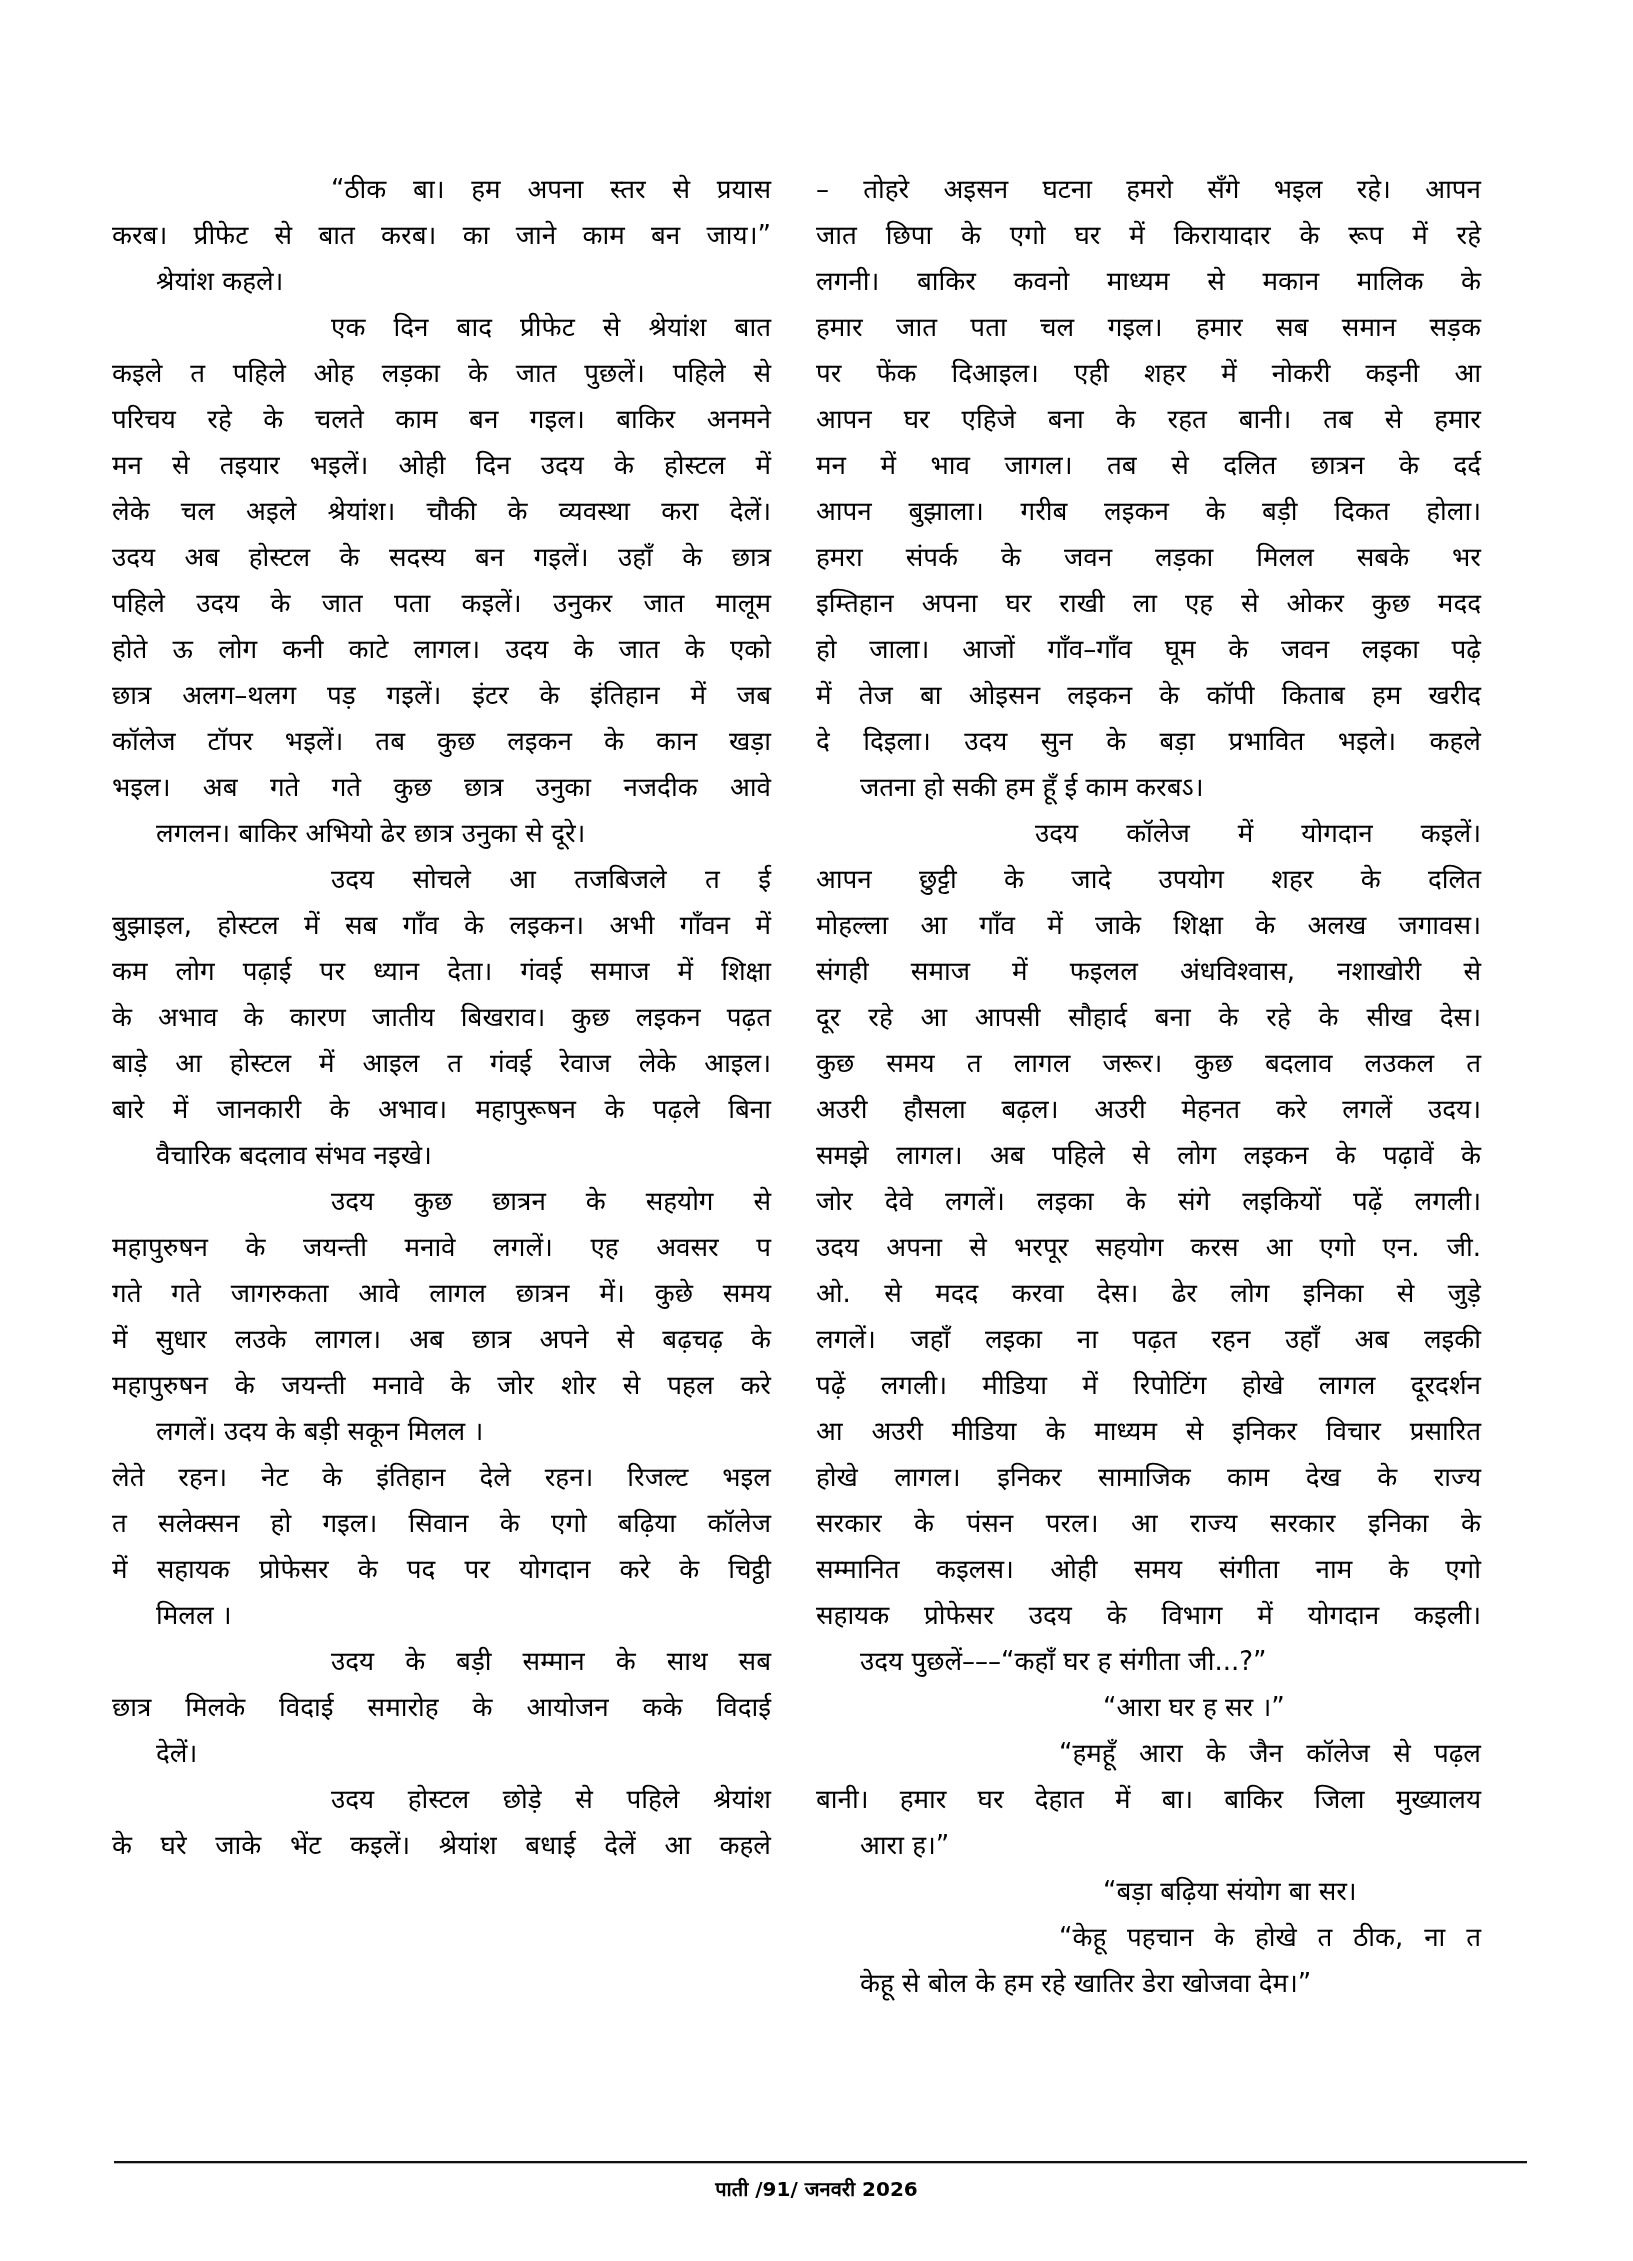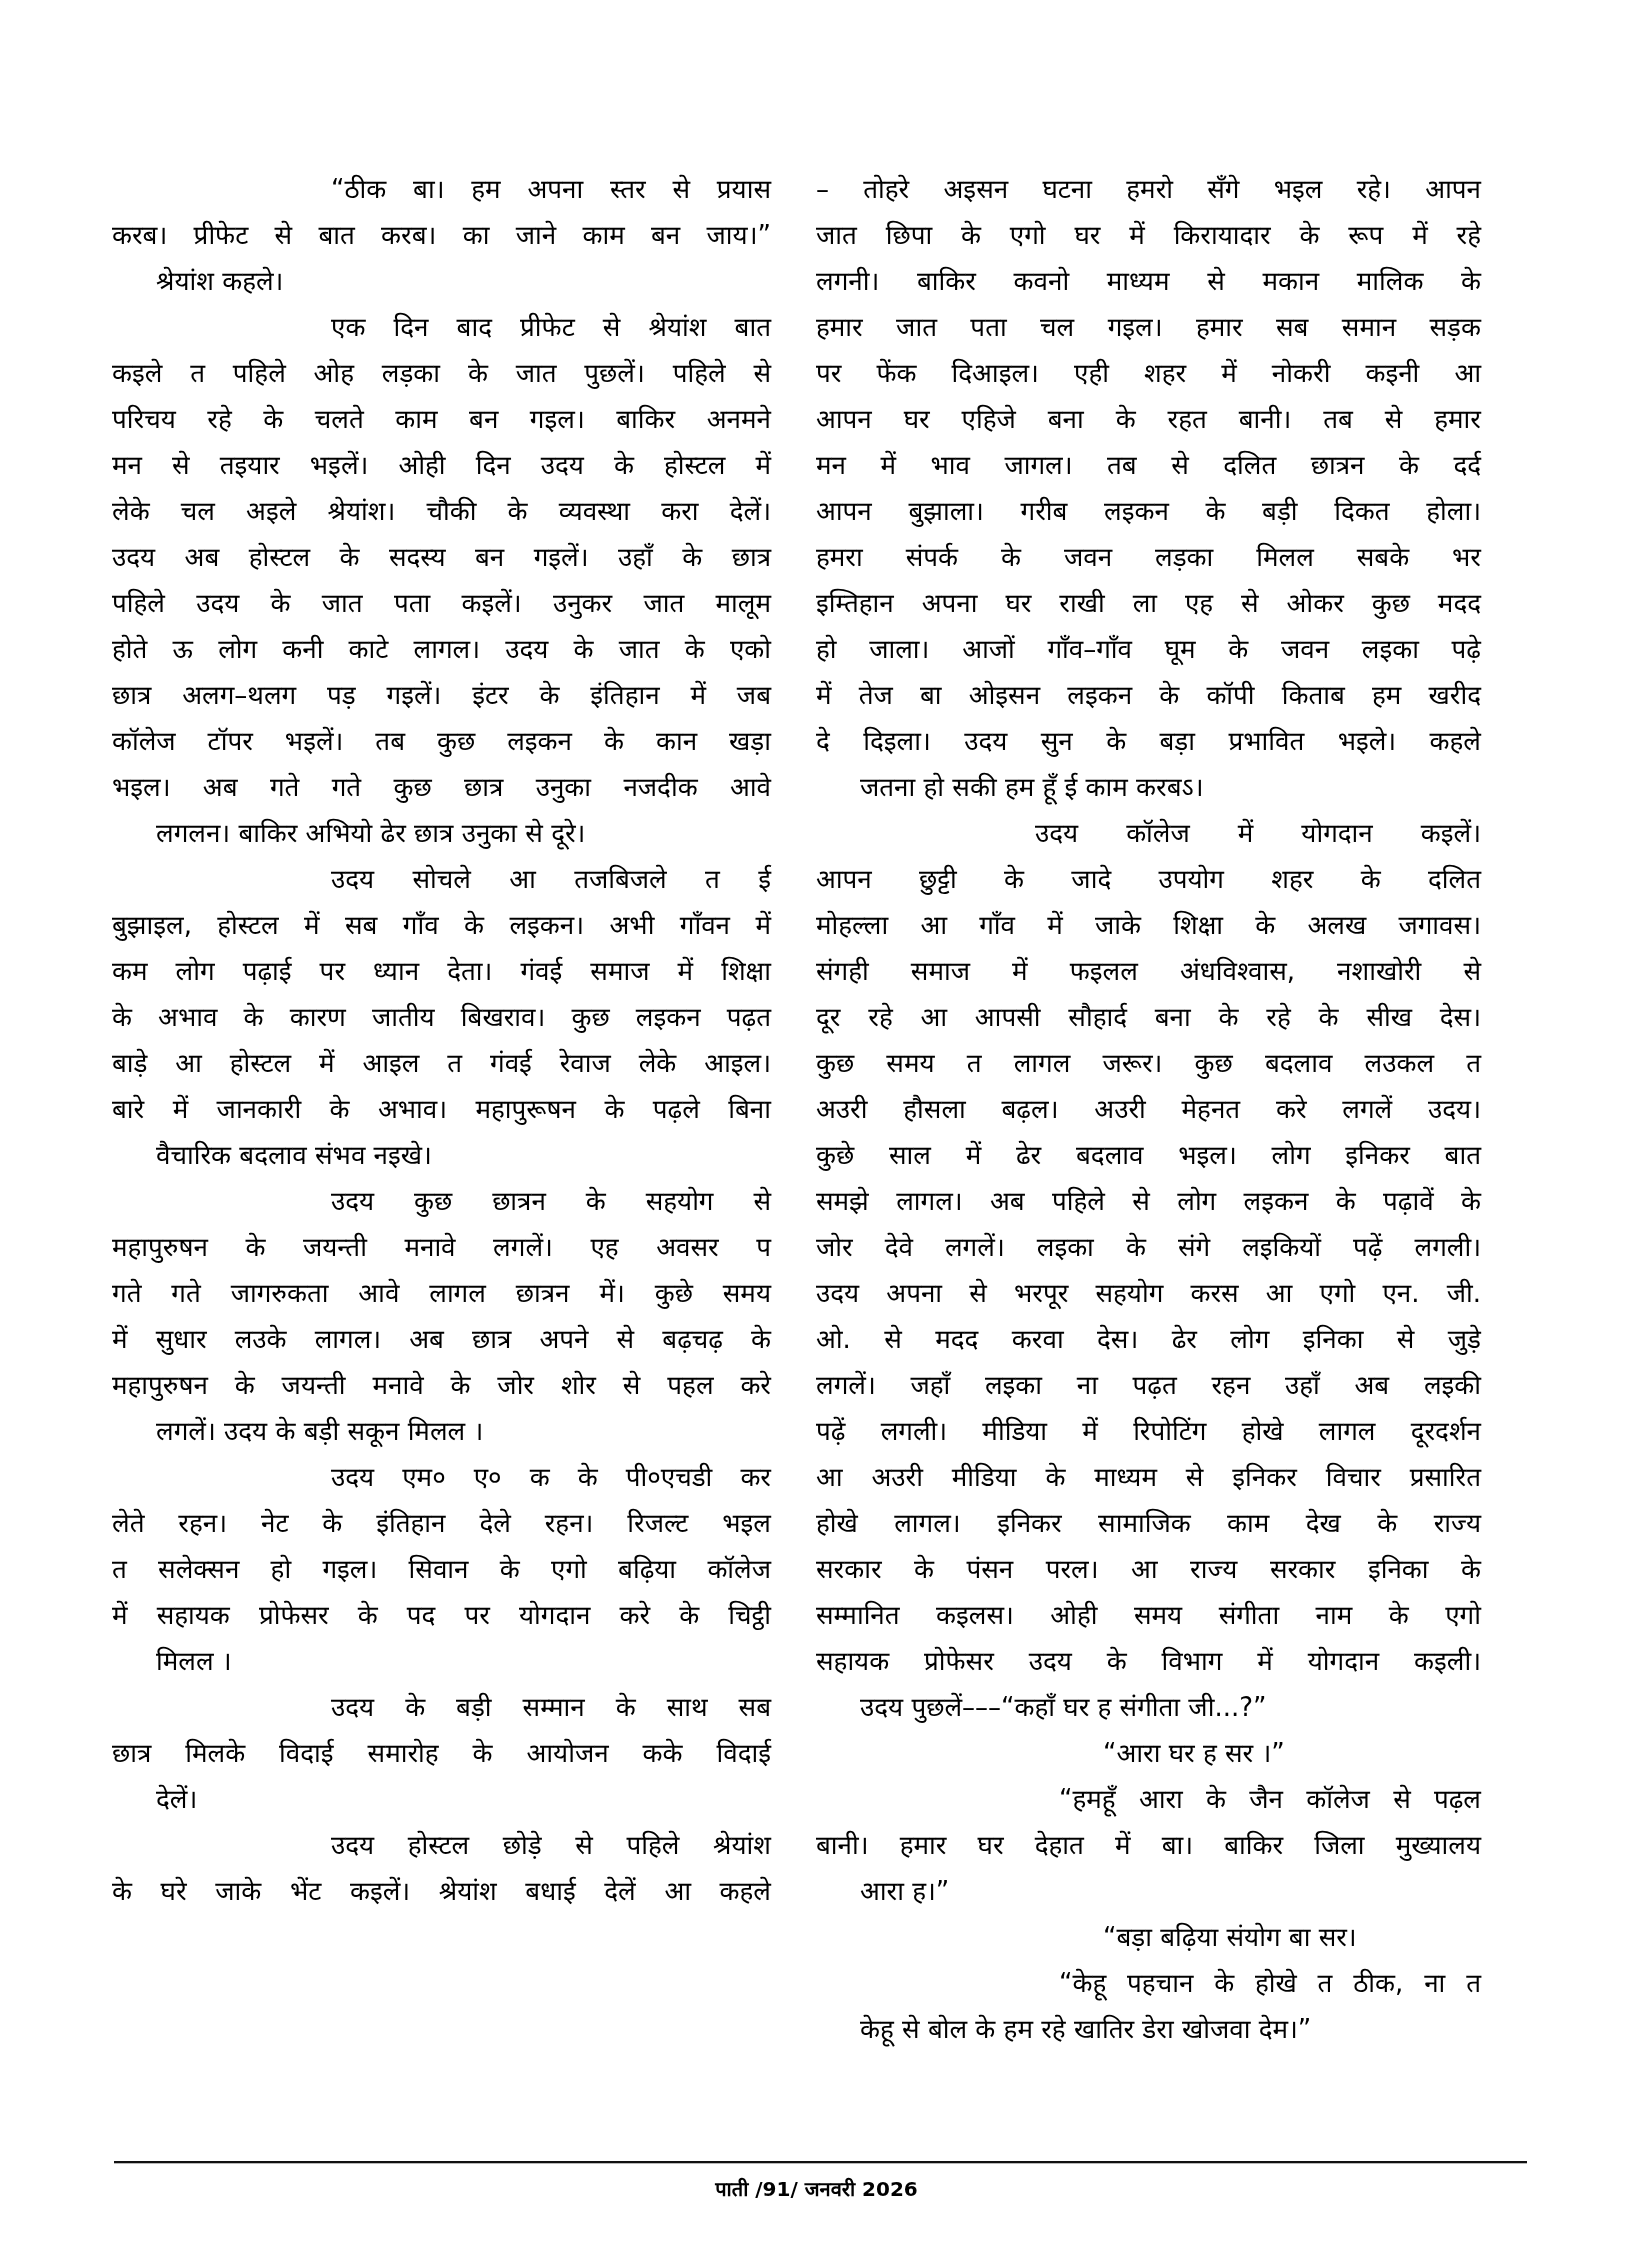--- a/index.html
+++ b/index.html
@@ -51,21 +51,20 @@
       <div class="line">के अभाव के कारण जातीय बिखराव। कुछ लइकन पढ़त</div>
       <div class="line">बाड़े आ होस्टल में आइल त गंवई रेवाज लेके आइल।</div>
       <div class="line">बारे में जानकारी के अभाव। महापुरूषन के पढ़ले बिना</div>
       <div class="line last">वैचारिक बदलाव संभव नइखे।</div>
       <div class="line indent">उदय कुछ छात्रन के सहयोग से</div>
       <div class="line">महापुरुषन के जयन्ती मनावे लगलें। एह अवसर प</div>
       <div class="line">गते गते जागरुकता आवे लागल छात्रन में। कुछे समय</div>
       <div class="line">में सुधार लउके लागल। अब छात्र अपने से बढ़चढ़ के</div>
       <div class="line">महापुरुषन के जयन्ती मनावे के जोर शोर से पहल करे</div>
       <div class="line last">लगलें। उदय के बड़ी सकून मिलल ।</div>
-      <div class="line indent">उदय एम० ए० क के पी०एचडी कर</div>
       <div class="line">लेते रहन। नेट के इंतिहान देले रहन। रिजल्ट भइल</div>
       <div class="line">त सलेक्सन हो गइल। सिवान के एगो बढ़िया कॉलेज</div>
       <div class="line">में सहायक प्रोफेसर के पद पर योगदान करे के चिट्ठी</div>
       <div class="line last">मिलल ।</div>
       <div class="line indent">उदय के बड़ी सम्मान के साथ सब</div>
       <div class="line">छात्र मिलके विदाई समारोह के आयोजन कके विदाई</div>
       <div class="line last">देलें।</div>
       <div class="line indent">उदय होस्टल छोड़े से पहिले श्रेयांश</div>
       <div class="line">के घरे जाके भेंट कइलें। श्रेयांश बधाई देलें आ कहले</div>
     </div>
@@ -84,21 +83,20 @@
       <div class="line">में तेज बा ओइसन लइकन के कॉपी किताब हम खरीद</div>
       <div class="line">दे दिइला। उदय सुन के बड़ा प्रभावित भइले। कहले</div>
       <div class="line last">जतना हो सकी हम हूँ ई काम करबऽ।</div>
       <div class="line indent">उदय कॉलेज में योगदान कइलें।</div>
       <div class="line">आपन छुट्टी के जादे उपयोग शहर के दलित</div>
       <div class="line">मोहल्ला आ गाँव में जाके शिक्षा के अलख जगावस।</div>
       <div class="line">संगही समाज में फइलल अंधविश्वास, नशाखोरी से</div>
       <div class="line">दूर रहे आ आपसी सौहार्द बना के रहे के सीख देस।</div>
       <div class="line">कुछ समय त लागल जरूर। कुछ बदलाव लउकल त</div>
       <div class="line">अउरी हौसला बढ़ल। अउरी मेहनत करे लगलें उदय।</div>
-      <div class="line">कुछे साल में ढेर बदलाव भइल। लोग इनिकर बात</div>
       <div class="line">समझे लागल। अब पहिले से लोग लइकन के पढ़ावें के</div>
       <div class="line">जोर देवे लगलें। लइका के संगे लइकियों पढ़ें लगली।</div>
       <div class="line">उदय अपना से भरपूर सहयोग करस आ एगो एन. जी.</div>
       <div class="line">ओ. से मदद करवा देस। ढेर लोग इनिका से जुड़े</div>
       <div class="line">लगलें। जहाँ लइका ना पढ़त रहन उहाँ अब लइकी</div>
       <div class="line">पढ़ें लगली। मीडिया में रिपोटिंग होखे लागल दूरदर्शन</div>
       <div class="line">आ अउरी मीडिया के माध्यम से इनिकर विचार प्रसारित</div>
       <div class="line">होखे लागल। इनिकर सामाजिक काम देख के राज्य</div>
       <div class="line">सरकार के पंसन परल। आ राज्य सरकार इनिका के</div>
       <div class="line">सम्मानित कइलस। ओही समय संगीता नाम के एगो</div>

